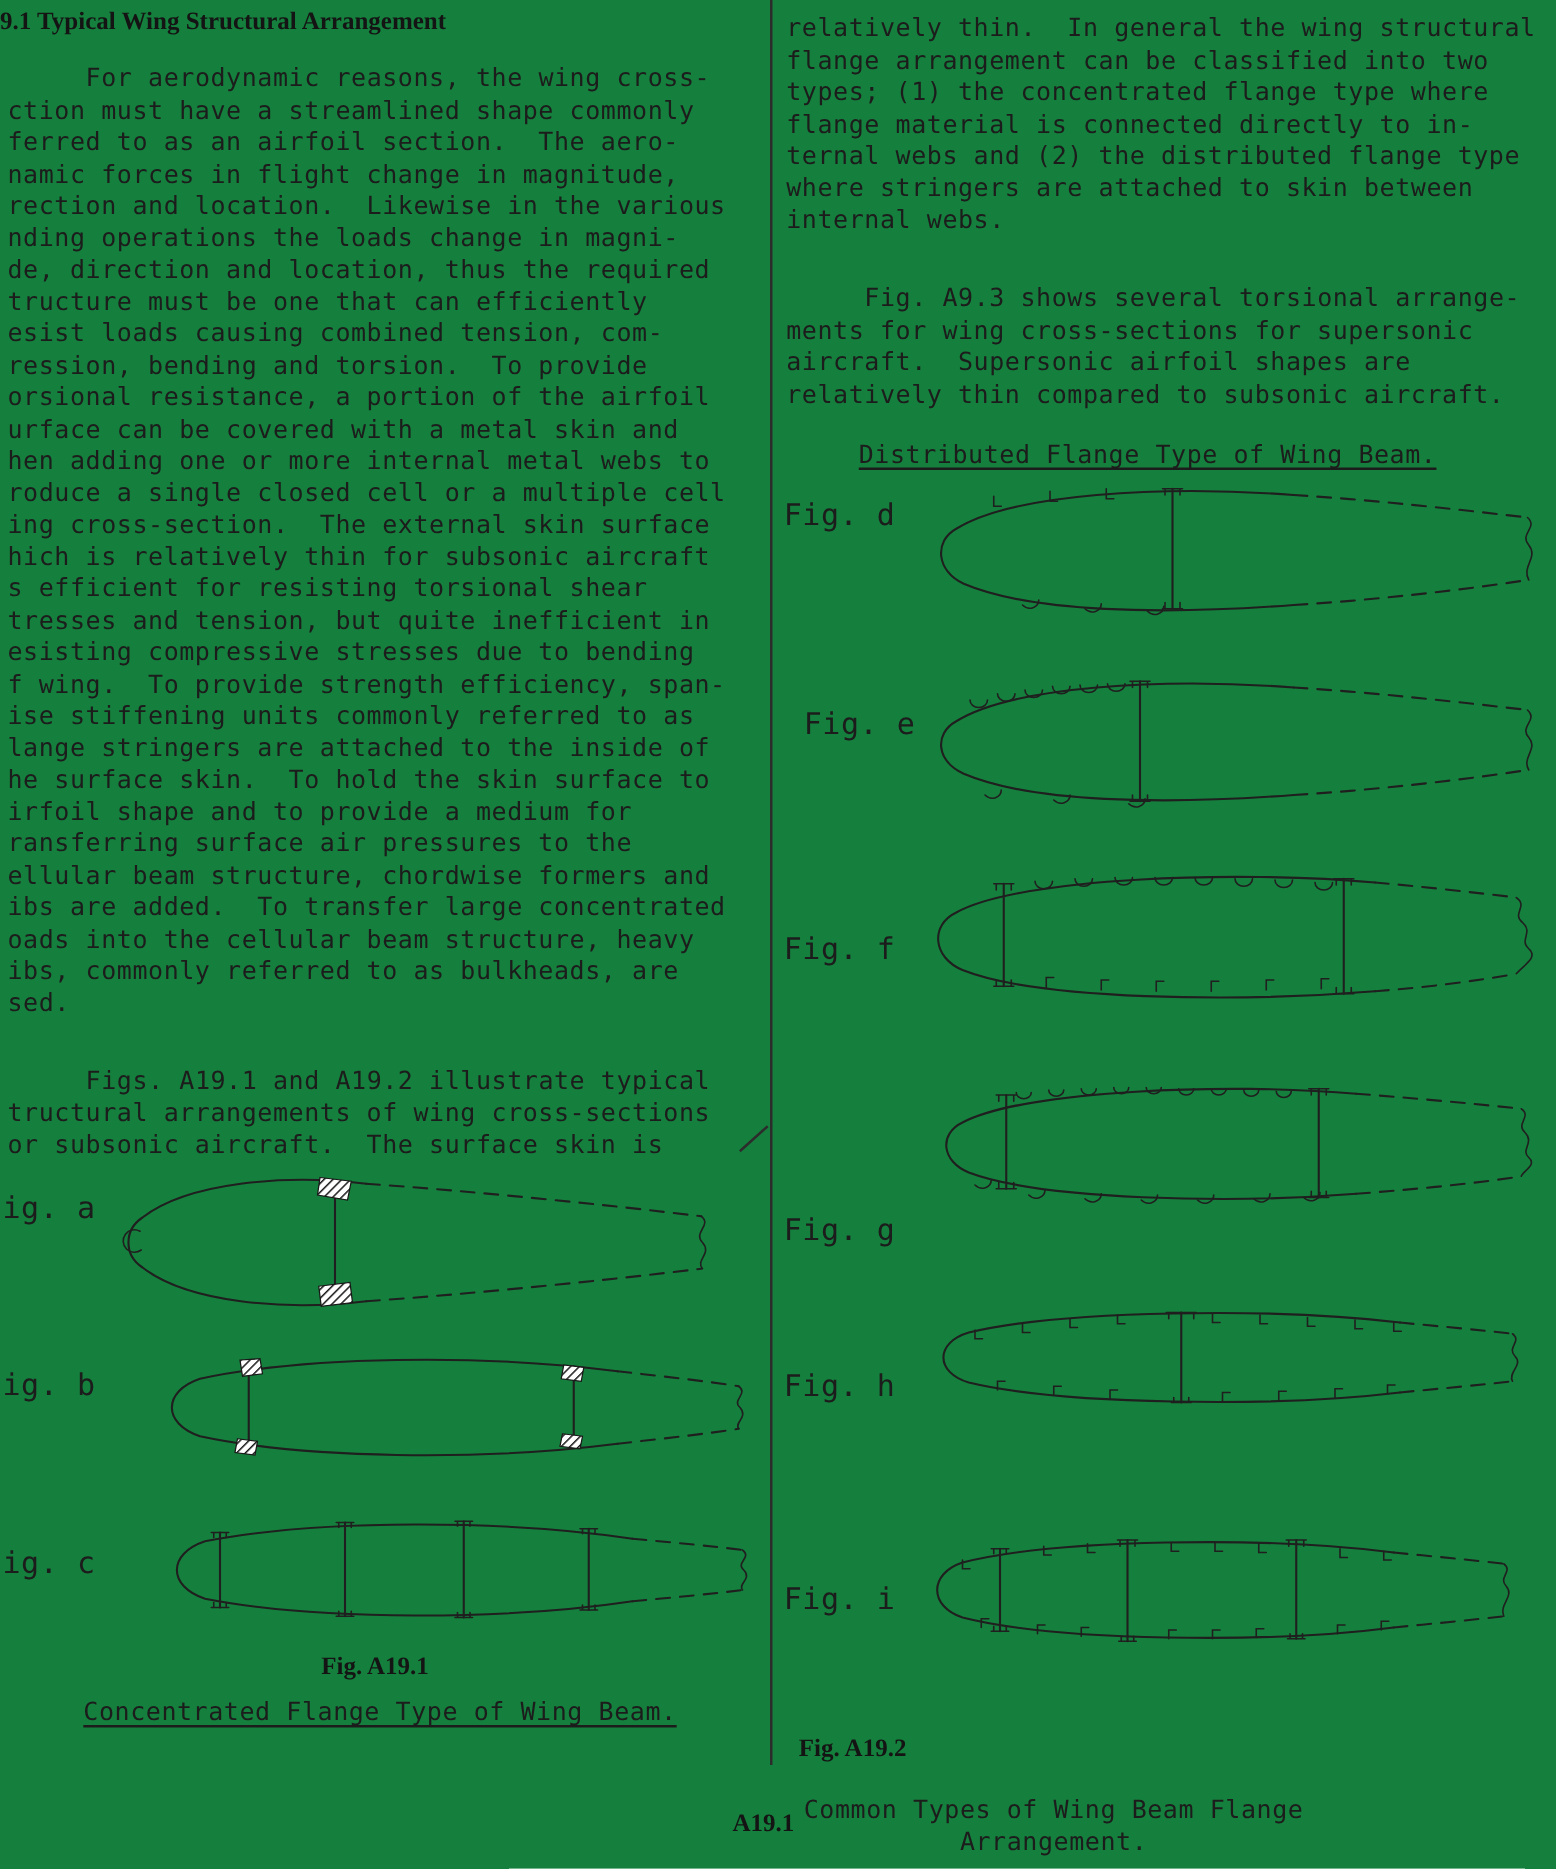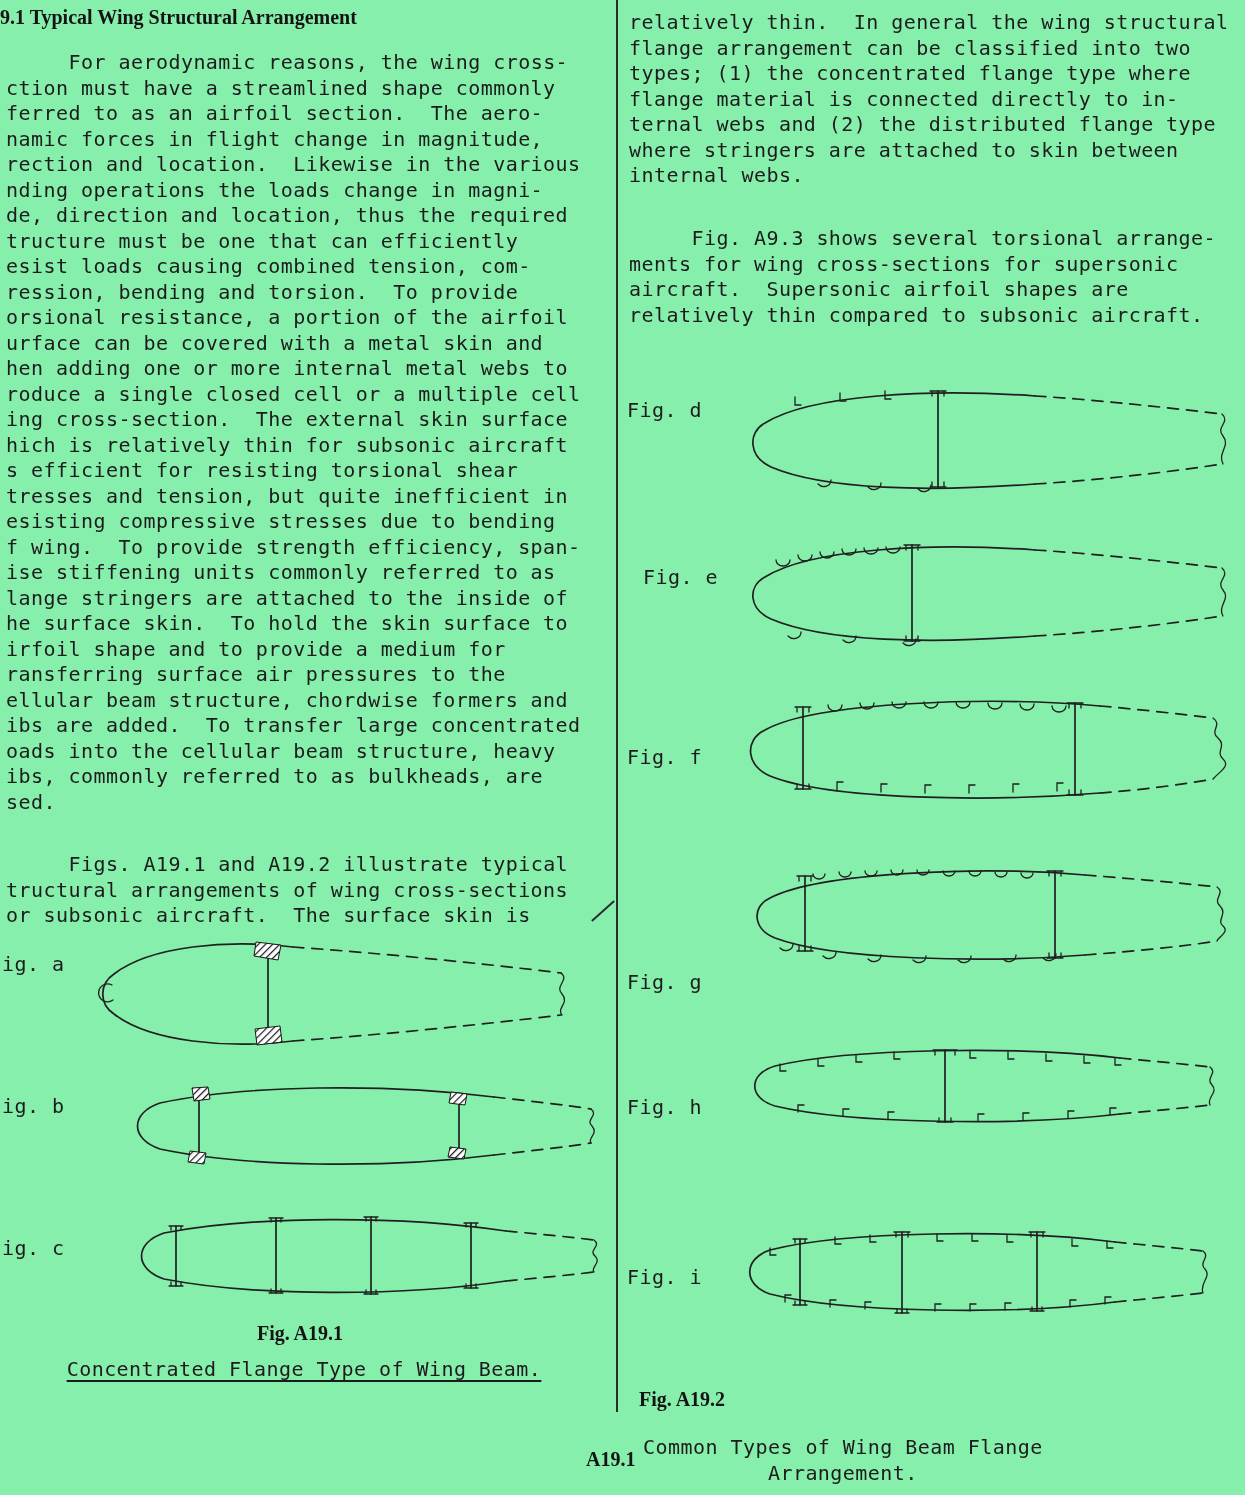--- a/index.html
+++ b/index.html
@@ -1,36 +1,36 @@
 <!DOCTYPE html>
 <html><head>
 <meta charset="utf-8">
 <style>
   html,body { margin:0; padding:0; background:#ffffff; }
   #page {
-    position:relative; width:1245px; height:1495px; background:#86efac;
+    position:relative; width:1245px; height:1495px; background:#15803d;
     overflow:hidden; color:#191919;
   }
   .mono {
     font-family:"DejaVu Sans Mono","Liberation Mono",monospace;
     font-size:20px; line-height:25.5px; letter-spacing:0.45px;
     white-space:pre-wrap; margin:4px; position:absolute; color:#1c1c1c;
   }
   .serifbold {
     font-family:"Liberation Serif","DejaVu Serif",serif;
     font-weight:bold; font-size:20px; position:absolute; color:#141414;
   }
   .col { position:absolute; top:0; height:1495px; }
   #col-left { left:0; width:612px; }
   #col-right { left:625px; width:620px; }
   #divider { position:absolute; left:616px; top:0; width:2px; height:1412px; background:#2c2c2c; }
   #slash-mark { position:absolute; left:588px; top:910px; width:30px; height:2px; background:#2c2c2c; transform:rotate(-42deg); }
   .figlabel {
     position:absolute; font-family:"DejaVu Sans Mono","Liberation Mono",monospace;
-    font-size:20px; letter-spacing:0.45px; color:#1c1c1c; white-space:pre;
+    font-size:24px; letter-spacing:0.45px; color:#1c1c1c; white-space:pre;
   }
   .figsvg { position:absolute; }
   .af { stroke:#1f1f1f; stroke-width:1.7; fill:none; stroke-linecap:round; }
   .dash { stroke-dasharray:11 8; }
   .thin { stroke-width:1.3; }
   .underln { text-decoration:underline; text-underline-offset:4px; }
   .center { text-align:center; }
   #right-caption { position:absolute; left:14px; top:1388px; display:flex; gap:20px; align-items:flex-start;flex-direction:column; }
   #right-caption .cap-text { position:static; text-align:center; }
   #right-caption .cap-label { position:static; white-space:pre; }
@@ -148,20 +148,21 @@
 flange material is connected directly to in-
 ternal webs and (2) the distributed flange type
 where stringers are attached to skin between
 internal webs.</p>
 
     <p class="mono" style="left:0px; top:222px; width:620px;">     Fig. A9.3 shows several torsional arrange-
 ments for wing cross-sections for supersonic
 aircraft.  Supersonic airfoil shapes are
 relatively thin compared to subsonic aircraft.</p>
 
+    <div class="mono underln" style="left:58px; top:347px;">Distributed Flange Type of Wing Beam.</div>
 
     <span class="figlabel" style="left:2px; top:398px;">Fig. d</span>
     <svg class="figsvg" style="left:100px; top:383px;" width="515" height="112" viewBox="0 0 515 112">
       <path class="af" d="M310,13 C205,5 85,12 40,40 C22,50 24,74 46,84 C100,107 205,109 310,101"></path>
       <path class="af dash" d="M310,13 C375,17 445,25 497,31"></path>
       <path class="af dash" d="M310,101 C375,97 445,89 497,81"></path>
       <path class="af thin" d="M497,31 c9,8 -7,13 1,22 c8,10 -6,17 0,28"></path>
       <line class="af" x1="213" y1="8" x2="213" y2="104"></line>
       <path class="af thin" d="M205,8 h16 M207,8 v5 M219,8 v5 M205,104 h16 M207,104 v-5 M219,104 v-5"></path>
       <path class="af thin" d="M70,14 v8 h6 M115,10 v8 h6 M160,8 v8 h6"></path>

